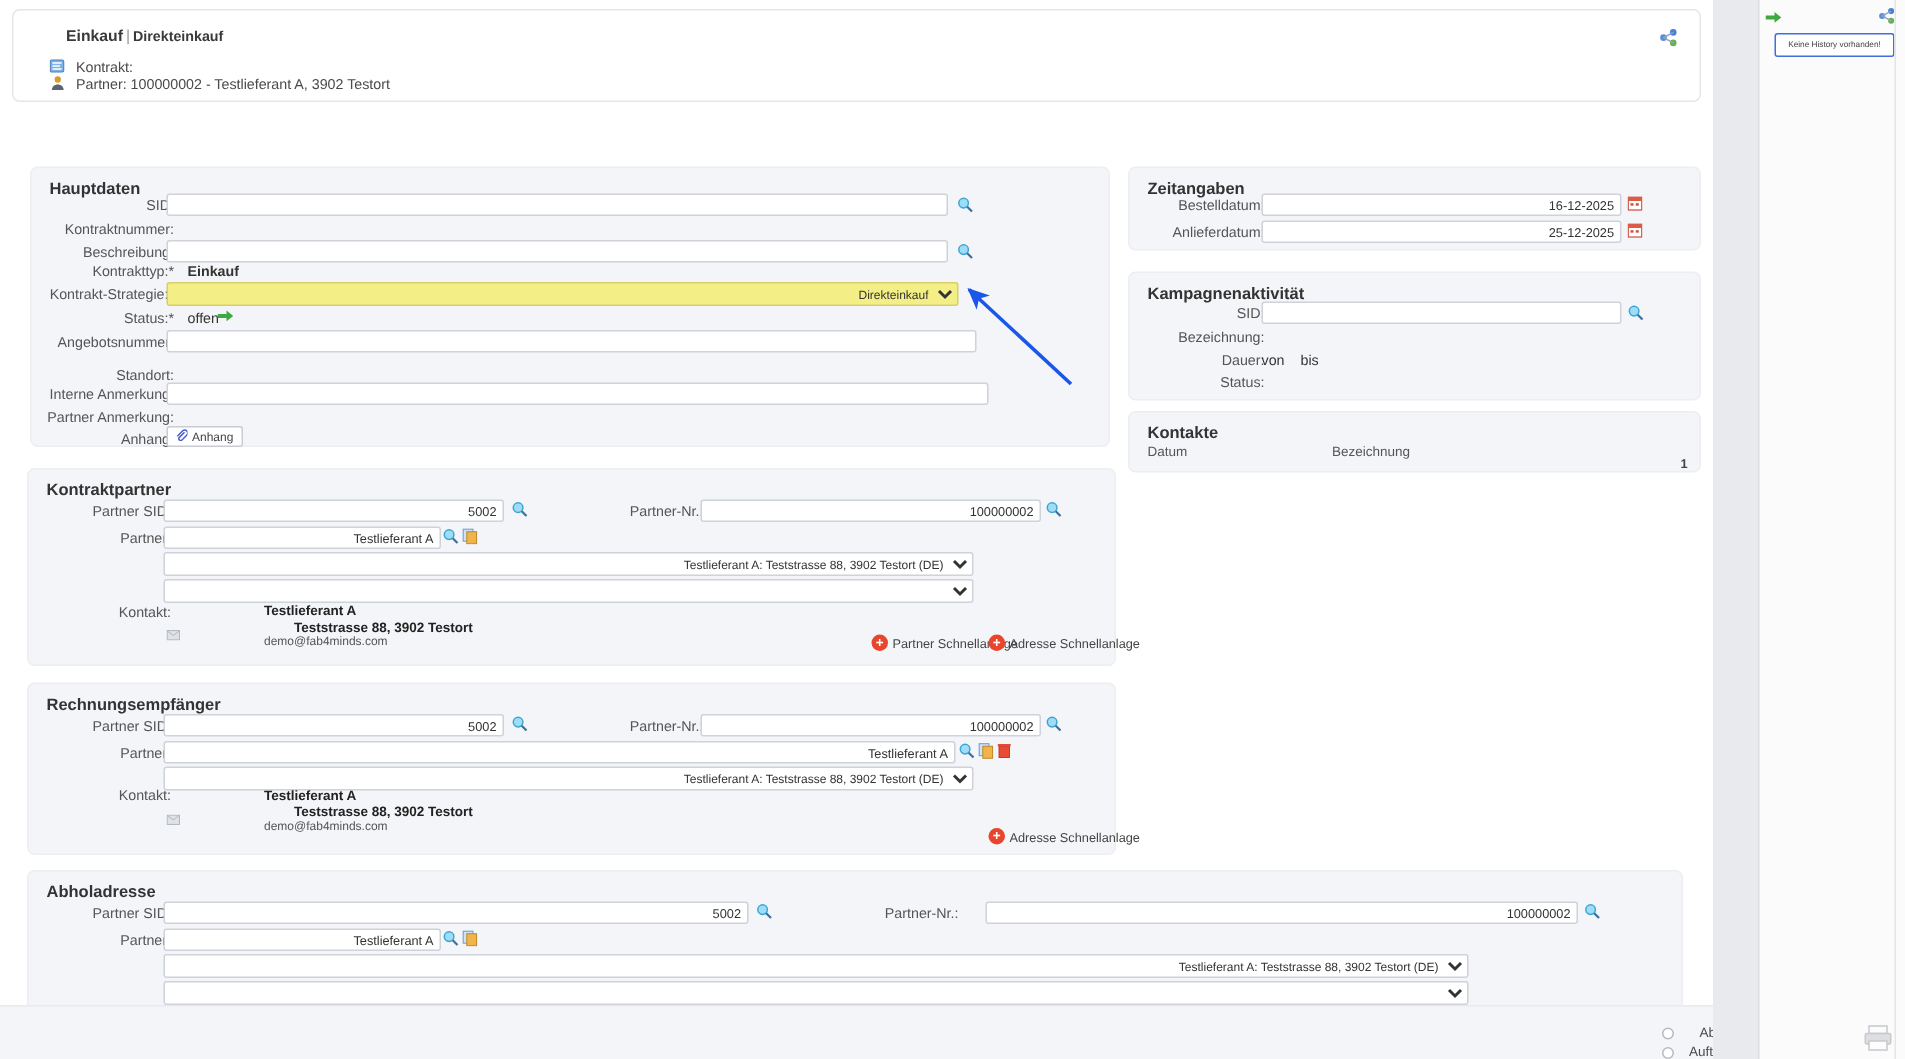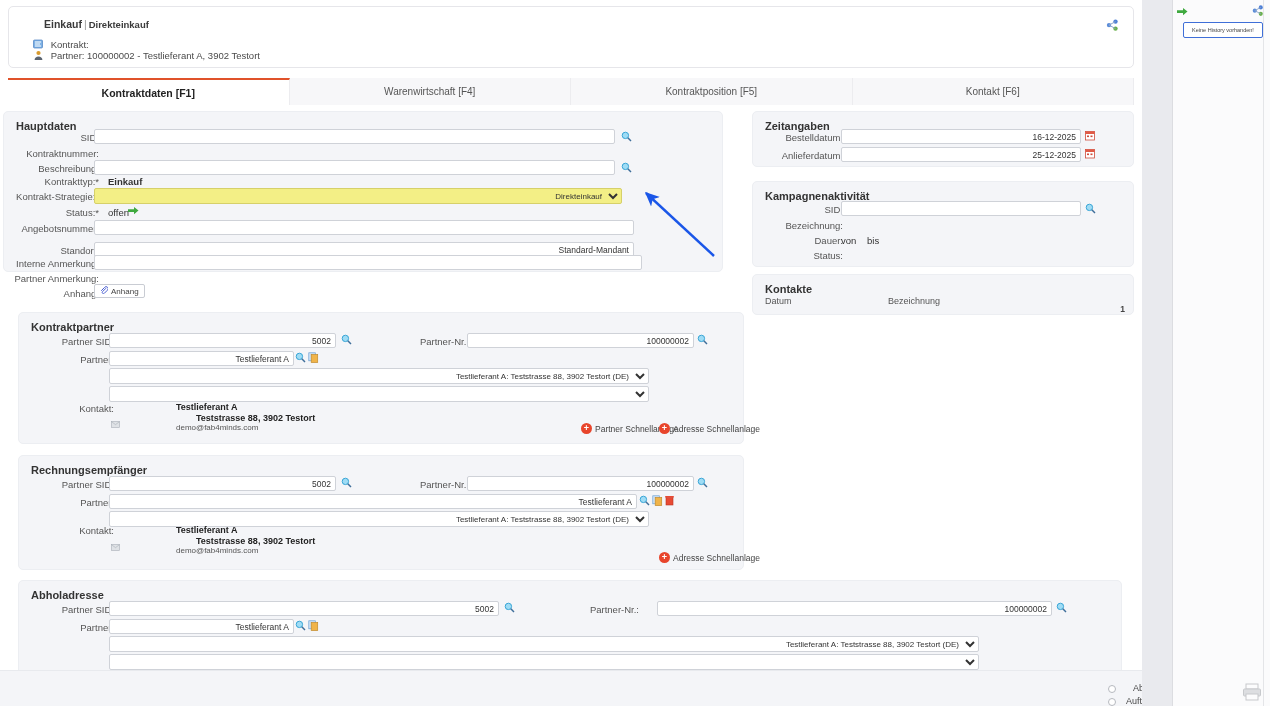--- a/index.html
+++ b/index.html
@@ -234,28 +234,22 @@
         <svg width="13" height="13" viewBox="0 0 13 13">
             <circle cx="9.5" cy="2.6" r="2.2" fill="#4d7fd6"></circle>
             <circle cx="9.5" cy="9.6" r="2.2" fill="#6ab04c"></circle>
             <circle cx="3" cy="6.1" r="2.2" fill="#5b8dd9"></circle>
             <line x1="3" y1="6.1" x2="9.5" y2="2.6" stroke="#8aa4cc" stroke-width="1"></line>
             <line x1="3" y1="6.1" x2="9.5" y2="9.6" stroke="#8aa4cc" stroke-width="1"></line>
           </svg>
       </span>
     </div>
 
-    <div class="tabbar">
-      <div class="tab active">Kontraktdaten [F1]</div>
-      <div class="tab">Warenwirtschaft [F4]</div>
-      <div class="tab">Kontraktposition [F5]</div>
-      <div class="tab">Kontakt [F6]</div>
-    </div>
-
-    <div class="card" style="left:3px; top:111px; width:720px; height:161px;">
+
+    <div class="card" style="left:20px; top:111px; width:720px; height:187px;">
       <div class="card-title">Hauptdaten</div>
 
       <div class="lbl" style="left:0; top:20px; width:95px;">SID:</div>
       <input class="f" style="left: 90px; top: 17px; width: 521px;" value="">
       <span class="mag" style="left:617px; top:19px;">
         <svg width="11" height="11" viewBox="0 0 11 11">
             <circle cx="4.4" cy="4.4" r="3.2" fill="#9fdcf5" stroke="#3aa6d6" stroke-width="1"></circle>
             <line x1="6.8" y1="6.8" x2="10" y2="10" stroke="#3f6f9a" stroke-width="1.5"></line>
           </svg>
       </span>
@@ -285,21 +279,20 @@
       <span style="position:absolute; left:124px; top:94px; width:11px; height:10px;">
         <svg width="11" height="10" viewBox="0 0 11 10">
             <path d="M0 3.3h6V1l4.5 3.6L6 8.2V6H0z" fill="#3fa93f"></path>
           </svg>
       </span>
 
       <div class="lbl" style="left:0; top:111px; width:95px;">Angebotsnummer:</div>
       <input class="f" style="left: 90px; top: 108px; width: 540px;" value="">
 
       <div class="lbl" style="left:0; top:133px; width:95px;">Standort:</div>
-      <input class="f" style="left: 90px; top: 130px; width: 540px;" value="Standard-Mandant">
 
       <div class="lbl" style="left:0; top:146px; width:95px;">Interne Anmerkung:</div>
       <input class="f" style="left: 90px; top: 143px; width: 548px;" value="">
 
       <div class="lbl" style="left:0; top:161px; width:95px;">Partner Anmerkung:</div>
       <div class="val" style="left:90px; top:161px;"></div>
 
       <div class="lbl" style="left:0; top:176px; width:95px;">Anhang:</div>
       <div class="btn-anhang" style="left:90px; top:172px;">
         <span>

